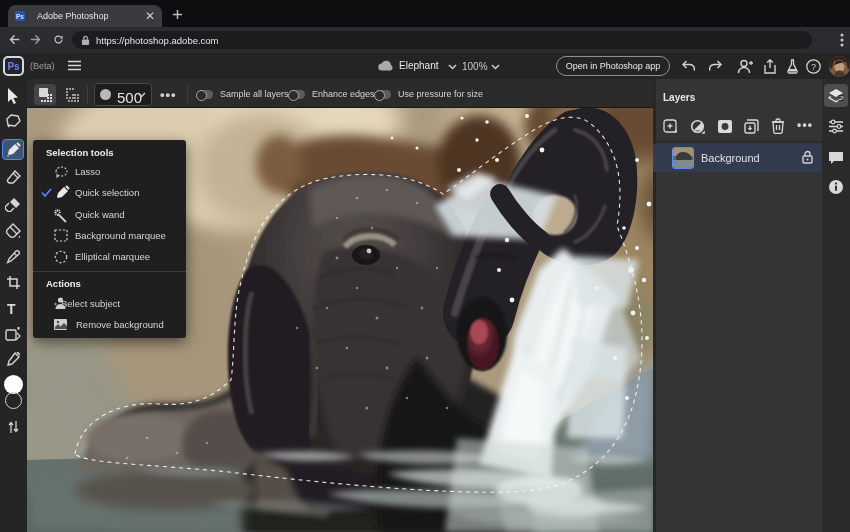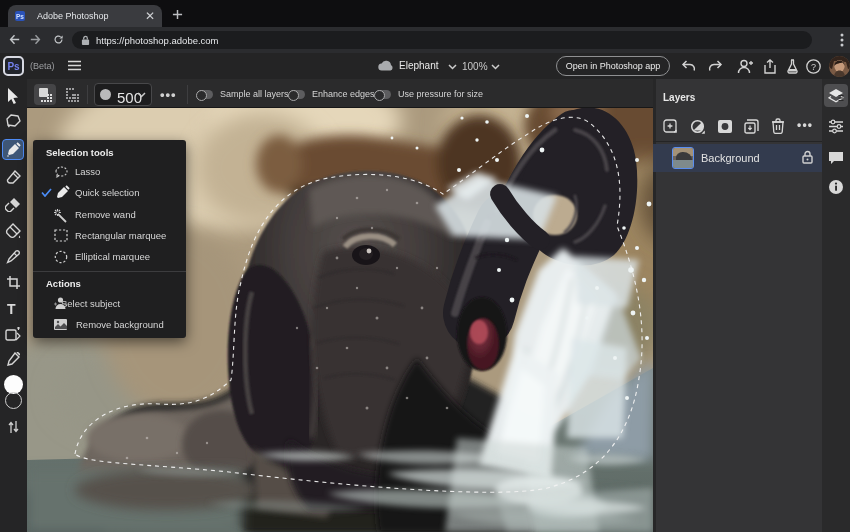--- a/index.html
+++ b/index.html
@@ -448,27 +448,27 @@
         <path d="M9 2l4 4-6 6-4 1-1-1 1-4z" fill="#eaeaea"></path>
         <path d="M11 1l3 3" stroke="#eaeaea" stroke-width="2"></path>
       </svg>
     <span style="margin-left:5px">Quick selection</span>
   </div>
   <div class="mi" style="padding-left:21px;position:relative">
     <svg style="position:absolute;left:20px;top:4px" width="15" height="15" viewBox="0 0 15 15">
         <path d="M5 6l8 8" stroke="#cfcfcf" stroke-width="1.8"></path>
         <path d="M4.5 1v2.4M1 4.5h2.4M7.9 4.5h-2M4.5 8v-2M2 2l1.5 1.5M7 2 5.6 3.4M2 7l1.5-1.5" stroke="#cfcfcf" stroke-width="1.1"></path>
       </svg>
-    <span style="margin-left:21px">Remove wand</span>
+    <span style="margin-left:21px">Quick wand</span>
   </div>
   <div class="mi" style="padding-left:21px;position:relative">
     <svg style="position:absolute;left:21px;top:4px" width="14" height="13" viewBox="0 0 14 13">
         <rect x="1" y="1" width="12" height="11" fill="none" stroke="#cfcfcf" stroke-width="1.2" stroke-dasharray="2.2 1.8"></rect>
       </svg>
-    <span style="margin-left:21px">Rectangular marquee</span>
+    <span style="margin-left:21px">Background marquee</span>
   </div>
   <div class="mi" style="padding-left:21px;position:relative">
     <svg style="position:absolute;left:21px;top:4px" width="14" height="14" viewBox="0 0 14 14">
         <circle cx="7" cy="7" r="5.7" fill="none" stroke="#cfcfcf" stroke-width="1.2" stroke-dasharray="2.2 1.9"></circle>
       </svg>
     <span style="margin-left:21px">Elliptical marquee</span>
   </div>
   <div style="height:1px;background:#3c3c3e;margin:4px 0"></div>
   <div class="mhdr" style="padding:2px 0 3px 13px">Actions</div>
   <div class="mi" style="padding-left:7px;position:relative">

